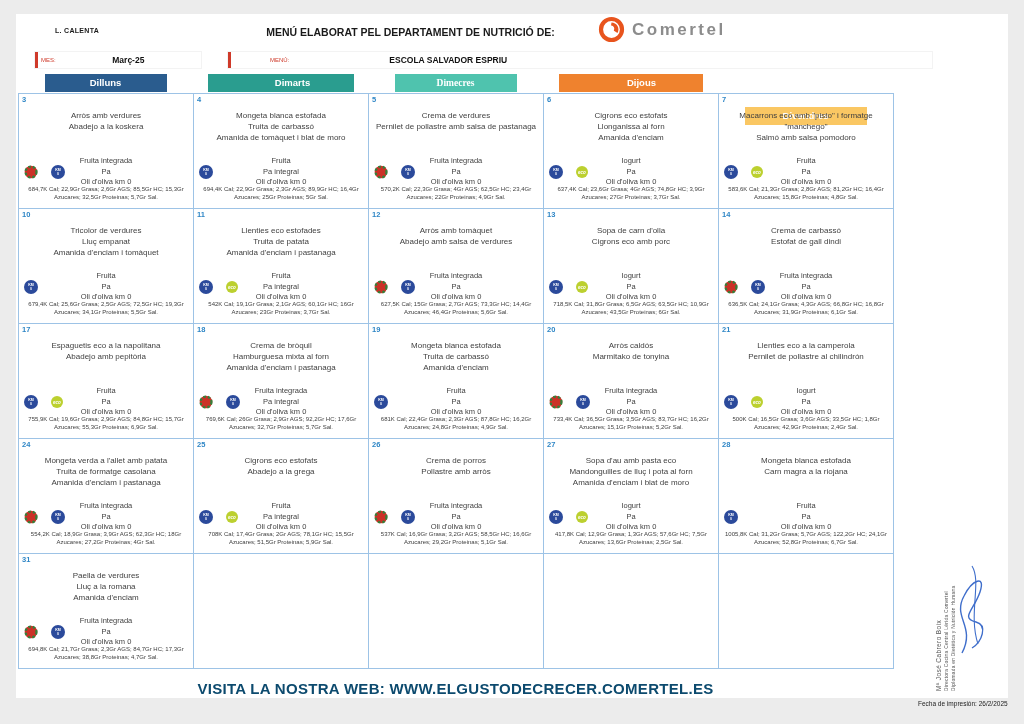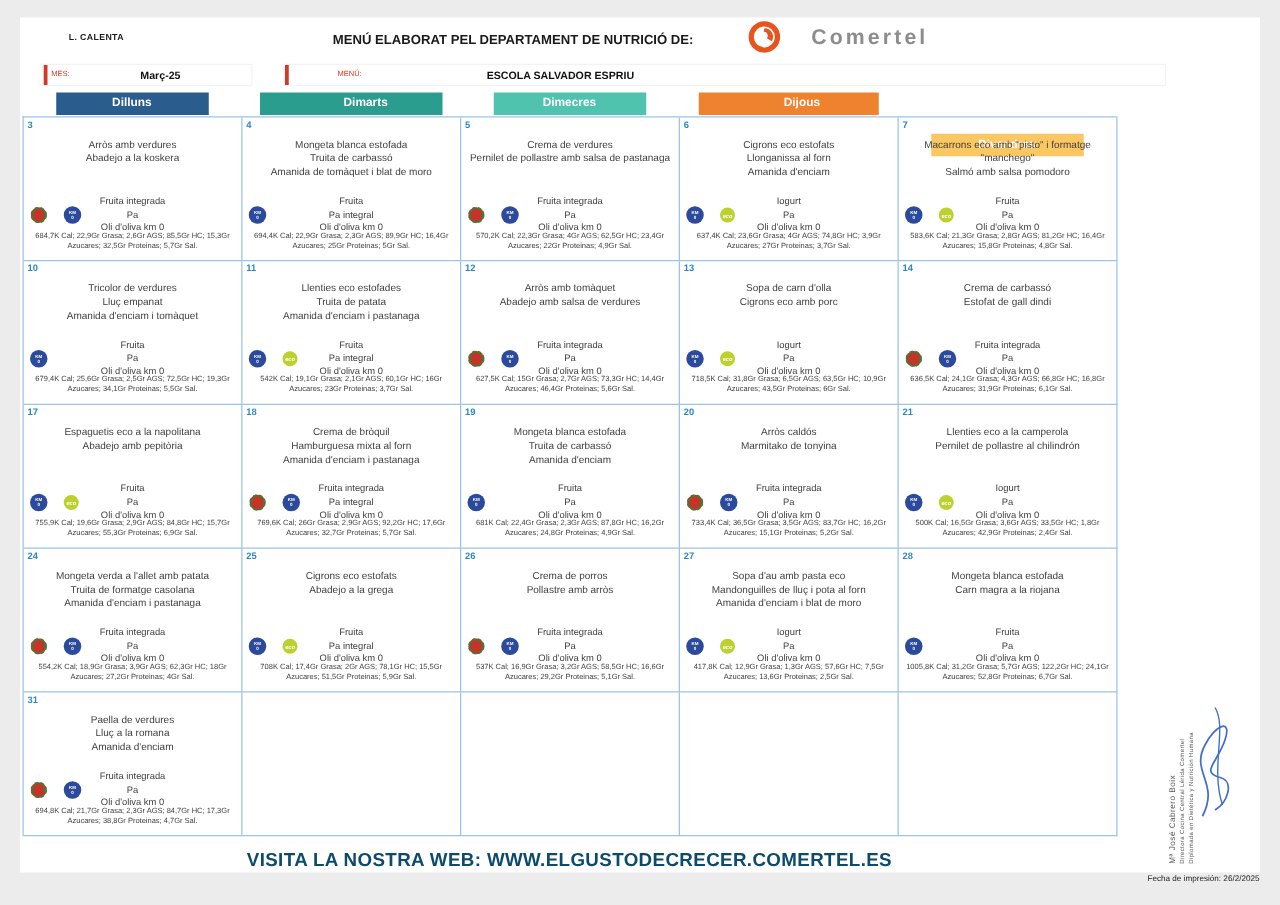--- a/index.html
+++ b/index.html
@@ -3,21 +3,21 @@
 <meta charset="utf-8">
 <style>
   html,body { margin:0; padding:0; }
   body { background:#e6e6e6; font-family:"Liberation Sans", sans-serif; }
   .page { position:relative; width:1024px; height:724px; background:#ececec; overflow:hidden; }
   .sheet { position:absolute; left:16px; top:14px; width:992px; height:684px; background:#ffffff; }
 
   
   .service-label { position:absolute; left:55px; top:27px; font-size:7px; font-weight:bold; color:#1a1a1a; letter-spacing:.3px; }
   .main-title { position:absolute; left:238px; top:26px; width:345px; text-align:center; font-size:10.5px; font-weight:bold; color:#1a1a1a; }
-  .brand { position:absolute; left:598px; top:16px; display:flex; align-items:center; gap:24px; }
+  .brand { position:absolute; left:598px; top:16px; display:flex; align-items:center; gap:7px; }
   .brand-name { font-size:17px; font-weight:bold; color:#8c8c8c; letter-spacing:2.5px; }
 
   
   .info-box { position:absolute; top:52px; height:16px; background:#fff; border-left:3px solid #cf3a2a; display:flex; align-items:center; box-shadow:0 0 0 1px #f3f3f3; }
   .info-box .lbl { font-size:6px; color:#cf3a2a; margin-left:3px; white-space:nowrap; }
   #mes-box { left:35px; width:163px; }
   #mes-box .val { flex:1; text-align:center; font-size:8.5px; font-weight:bold; color:#111; }
   #menu-box { left:228px; width:665px;padding-left:36px; }
   #menu-box .val { font-size:8.5px; font-weight:bold; color:#111; padding-left:100px; }
 
@@ -74,21 +74,21 @@
     <span class="val">Març-25</span>
   </div>
   <div class="info-box" id="menu-box">
     <span class="lbl">MENÚ:</span>
     <span class="val">ESCOLA SALVADOR ESPRIU</span>
   </div>
 
   <div class="weekday-row" id="weekday-row">
       <div class="wd-box" style="background: rgb(42, 92, 142);">Dilluns</div>
       <div class="wd-box" style="background: rgb(42, 157, 143); padding-left: 24px;">Dimarts</div>
-      <div class="wd-box" style="background: rgb(79, 195, 174);">Dimecres</div>
+      <div class="wd-box" style="background: rgb(79, 195, 174); font-family: Liberation Serif, serif;">Dimecres</div>
       <div class="wd-box" style="background: rgb(239, 130, 46); padding-left: 22px;">Dijous</div>
       <div class="wd-box" style="background: rgb(250, 199, 99); margin-top: 33px;">Divendres</div>
     </div>
 
   <div class="grid" id="grid">
       <div class="cell">
         <span class="daynum">3</span>
         <div class="dishes">
           <div class="dish">Arròs amb verdures</div>
           <div class="dish">Abadejo a la koskera</div>

